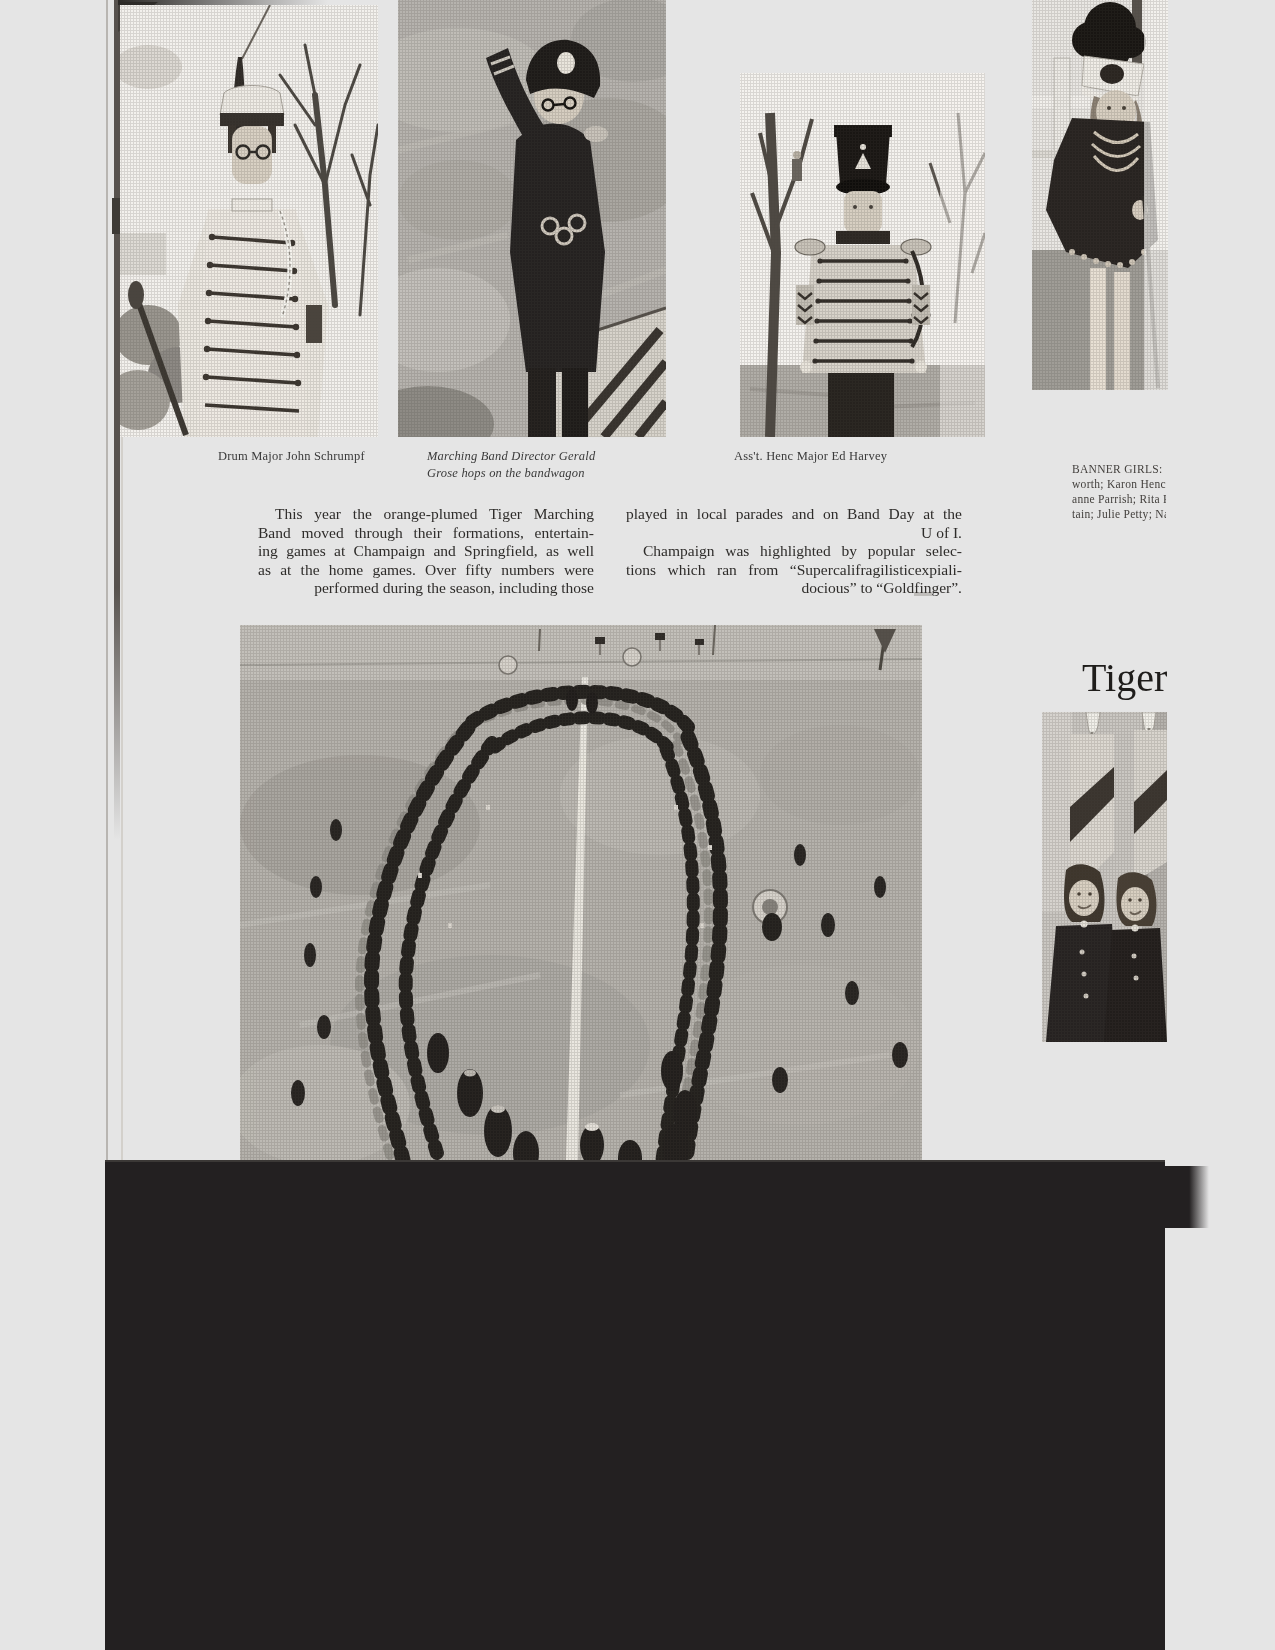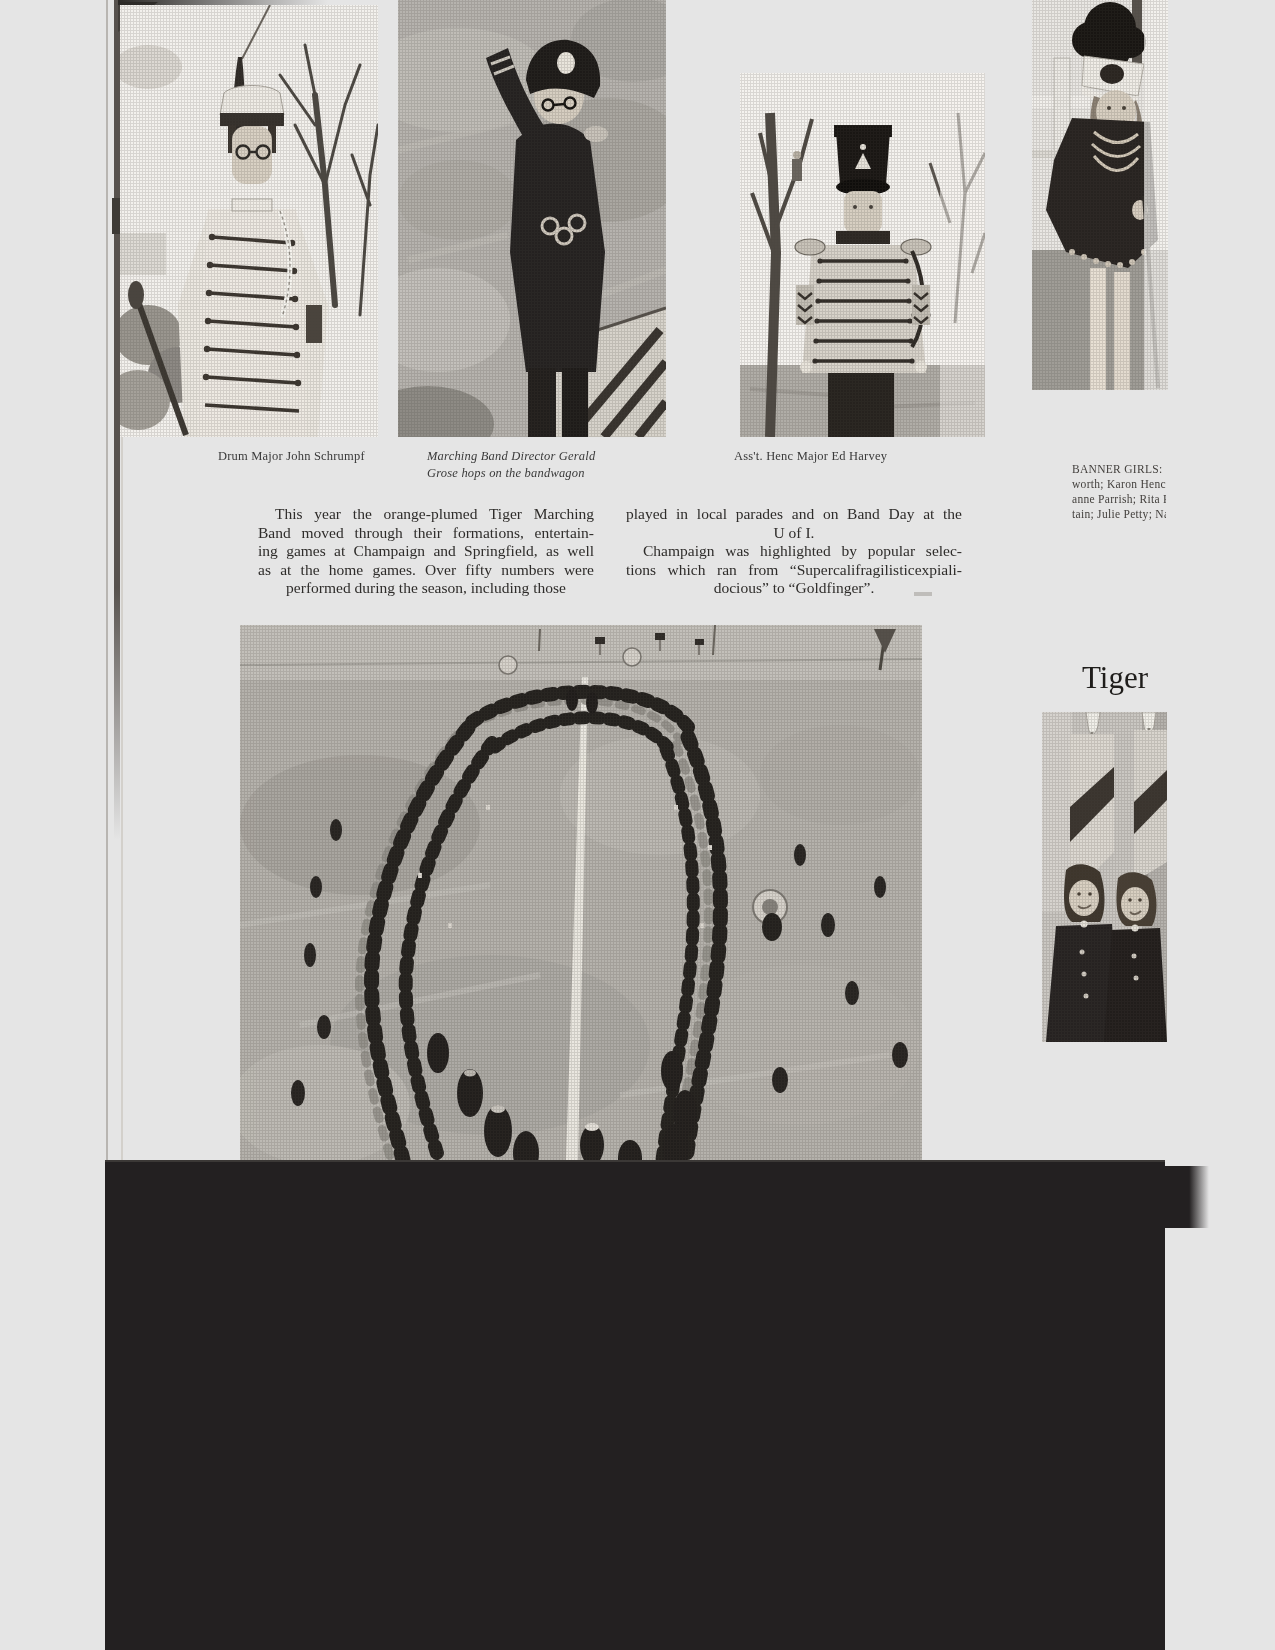--- a/index.html
+++ b/index.html
@@ -13,24 +13,24 @@
      background-size:3px 3px;}
   
   .cap{position:absolute;font-size:12.5px;line-height:17px;color:#3a3a3a;letter-spacing:.2px;}
   .cap.it{font-style:italic;}
   .sidecap{position:absolute;left:1072px;top:462px;width:94px;overflow:hidden;
      font-size:11.5px;line-height:15px;color:#44413e;letter-spacing:.3px;}
   .sidecap div{white-space:nowrap;}
   
   .col{position:absolute;top:505px;width:336px;font-size:15.5px;line-height:18.6px;color:#2e2c2a;margin-left:36px;}
   .col .jl{text-align:justify;text-align-last:justify;}
-  .col .last{text-align:center;}
+  .col .last{text-align:right;}
   .col .ind{text-indent:17px;}
   
-  .tiger{position:absolute;left:1082px;top:659px;font-size:31px;line-height:38px;color:#1f1d1b;}
+  .tiger{position:absolute;left:1082px;top:659px;font-size:40px;line-height:38px;color:#1f1d1b;}
   
   .blackblock{position:absolute;left:105px;top:1160px;width:1060px;height:490px;
      background:#232021;border-top:2px solid #3b3836;}
   .blacknotch{position:absolute;left:1165px;top:1166px;width:44px;height:62px;
      background:linear-gradient(to right,#232021 55%,rgba(35,32,33,0));}
   .edge1{position:absolute;left:106px;top:0;width:2px;height:1160px;background:#b8b5b1;}
   .edge2{position:absolute;left:121px;top:0;width:2px;height:1160px;background:#d3d0cb;}
   .edge3{position:absolute;left:114px;top:0;width:6px;height:840px;
      background:linear-gradient(#57524e 70%,rgba(87,82,78,0));}
   .edgeblob{position:absolute;left:112px;top:198px;width:9px;height:36px;background:#3d3a36;}

